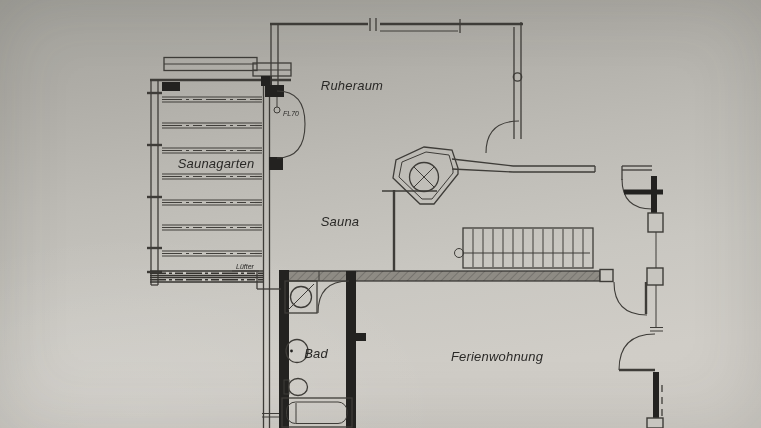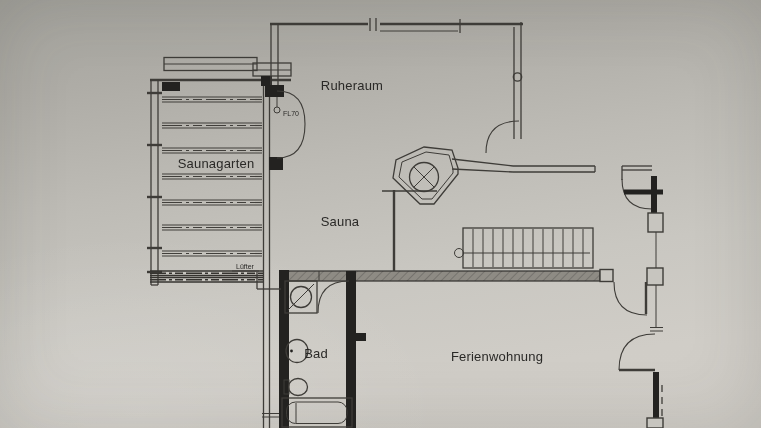--- a/index.html
+++ b/index.html
@@ -6,20 +6,21 @@
     --paper_top:#a4a39d; --paper_bottom:#d1cec8;
     --ink:#3e3c38; --wall:#232220; --label:#2a2927; --band:#8e8b84;
   }
   html,body{margin:0;padding:0;background:#888;}
   .paper{
     width:761px;height:428px;position:relative;overflow:hidden;
     background:
       radial-gradient(ellipse 520px 300px at 18% 96%, rgba(255,255,255,.12), rgba(255,255,255,0) 60%),
       linear-gradient(172deg, var(--paper_top) 0%, #aeaca6 18%, #bdbbb5 40%, #c9c7c1 62%, #d0cdc7 82%, var(--paper_bottom) 100%);
     box-shadow: inset 0 0 70px rgba(55,55,50,.16);
+    font-style: italic;
   }
   svg{position:absolute;left:0;top:0;}
   .ln  {stroke:var(--ink);stroke-width:1.3;fill:none;stroke-linecap:butt;}
   .ln2 {stroke:var(--ink);stroke-width:2.4;fill:none;}
   .thin{stroke:var(--ink);stroke-width:1;fill:none;}
   .arc {stroke:var(--ink);stroke-width:1.1;fill:none;}
   .dark{fill:var(--wall);stroke:none;}
   .pier{fill:var(--wall);stroke:none;}
   .pillar{fill:#c7c5bf;stroke:var(--ink);stroke-width:1.4;}
   .rowln{stroke:#413f3b;stroke-width:1.1;fill:none;}

